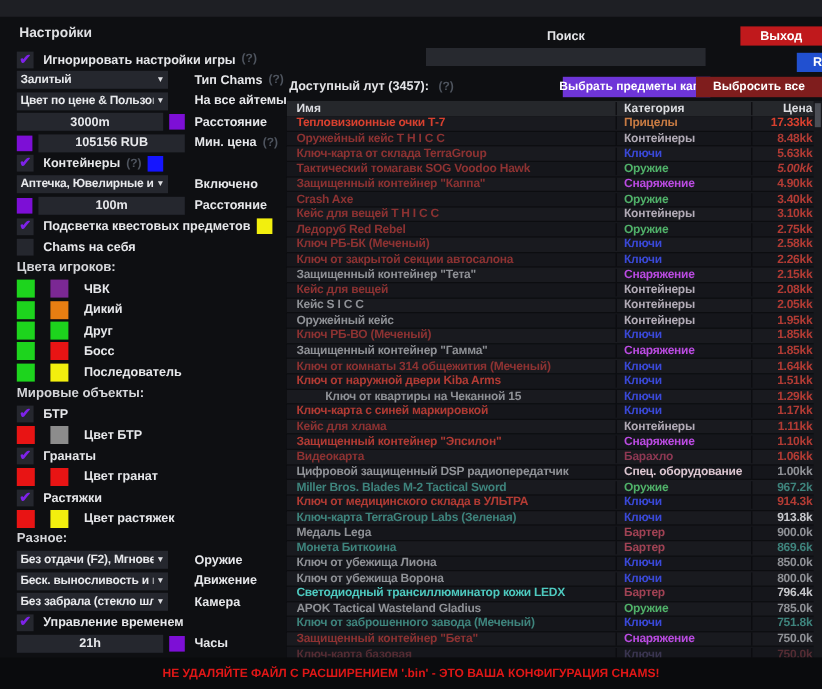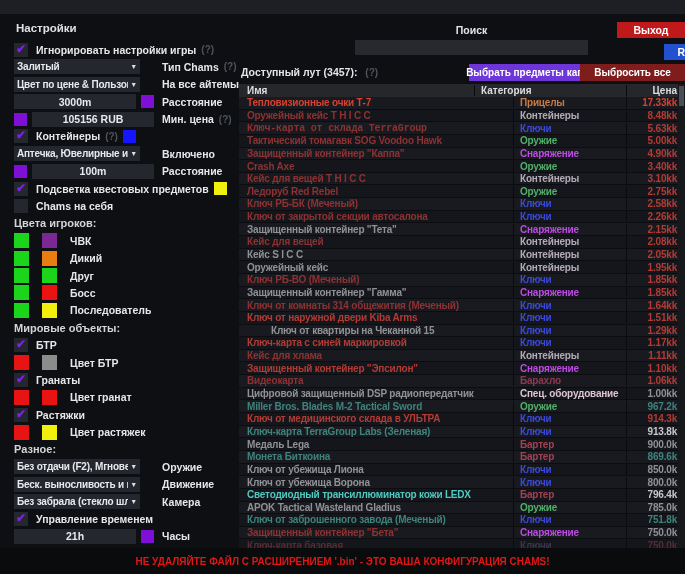--- a/index.html
+++ b/index.html
@@ -33,21 +33,21 @@
   .exit-btn{position:absolute;left:378px;top:2px;width:68px;height:16px;color:#fff;font-size:10.5px;
             display:flex;align-items:center;justify-content:center;}
   .ru-btn{position:absolute;left:409px;top:24px;width:42px;height:16px;color:#fff;font-size:10.5px;
             display:flex;align-items:center;justify-content:center;margin-left:16px;}
   .loot-head{position:absolute;left:2px;top:46px;color:#e4e5e8;font-size:10.5px;}
   .kappa-btn{position:absolute;left:230px;top:44px;width:123px;height:17px;color:#fff;font-size:10px;
             display:flex;align-items:center;justify-content:center;white-space:nowrap;}
   .drop-btn{position:absolute;left:341px;top:44px;width:105px;height:17px;color:#fff;font-size:10px;
             display:flex;align-items:center;justify-content:center;white-space:nowrap;}
   .table{position:absolute;left:0;top:64px;width:446px;height:464px;overflow:hidden;}
-  .thead{display:flex;height:13px;align-items:center;background:#25272b;color:#dcdde1;font-size:10px;gap:39px;}
+  .thead{display:flex;height:13px;align-items:center;background:#25272b;color:#dcdde1;font-size:10px;}
   .t-name{flex:1;padding-left:8px;overflow:hidden;white-space:nowrap;}
   .t-cat{width:106px;flex:none;padding-left:6px;border-left:1px solid #0a0b0e;overflow:hidden;white-space:nowrap;}
   .t-price{width:50px;flex:none;text-align:right;padding-right:8px;border-left:1px solid #0a0b0e;overflow:hidden;white-space:nowrap;}
   .trow{display:flex;height:12.65px;align-items:center;font-size:10px;box-sizing:border-box;
         border-bottom:1px solid #0c0d10;letter-spacing:-0.2px;}
   .trow:nth-child(odd){background:#191a1f;}
   .trow:nth-child(even){background:#15161b;}
   .scrollbar{position:absolute;right:0;top:64px;width:7px;height:464px;background:#17181c;}
   .thumb{position:absolute;left:1px;top:2px;width:5px;height:20px;background:#4b4e55;}
   
@@ -256,28 +256,28 @@
           <div class="t-name" style="color: rgb(216, 64, 47);">Тепловизионные очки Т-7</div>
           <div class="t-cat" style="color: rgb(200, 123, 67);">Прицелы</div>
           <div class="t-price" style="color: rgb(216, 64, 47);">17.33kk</div>
         </div>
         <div class="trow">
           <div class="t-name" style="color: rgb(141, 50, 50);">Оружейный кейс T H I C C</div>
           <div class="t-cat" style="color: rgb(178, 171, 182);">Контейнеры</div>
           <div class="t-price" style="color: rgb(178, 59, 52);">8.48kk</div>
         </div>
         <div class="trow">
-          <div class="t-name" style="color: rgb(141, 50, 50); font-family: Liberation Mono, monospace;">Ключ-карта от склада TerraGroup</div>
+          <div class="t-name" style="color: rgb(141, 50, 50);">Ключ-карта от склада TerraGroup</div>
           <div class="t-cat" style="color: rgb(58, 73, 216);">Ключи</div>
           <div class="t-price" style="color: rgb(178, 59, 52);">5.63kk</div>
         </div>
         <div class="trow">
           <div class="t-name" style="color: rgb(141, 50, 50);">Тактический томагавк SOG Voodoo Hawk</div>
           <div class="t-cat" style="color: rgb(80, 177, 105);">Оружие</div>
-          <div class="t-price" style="color: rgb(178, 59, 52);">5.00kk</div>
+          <div class="t-price" style="color: rgb(178, 59, 52); font-style: italic;">5.00kk</div>
         </div>
         <div class="trow">
           <div class="t-name" style="color: rgb(141, 50, 50);">Защищенный контейнер "Каппа"</div>
           <div class="t-cat" style="color: rgb(187, 75, 226);">Снаряжение</div>
           <div class="t-price" style="color: rgb(178, 59, 52);">4.90kk</div>
         </div>
         <div class="trow">
           <div class="t-name" style="color: rgb(141, 50, 50);">Crash Axe</div>
           <div class="t-cat" style="color: rgb(80, 177, 105);">Оружие</div>
           <div class="t-price" style="color: rgb(178, 59, 52);">3.40kk</div>

